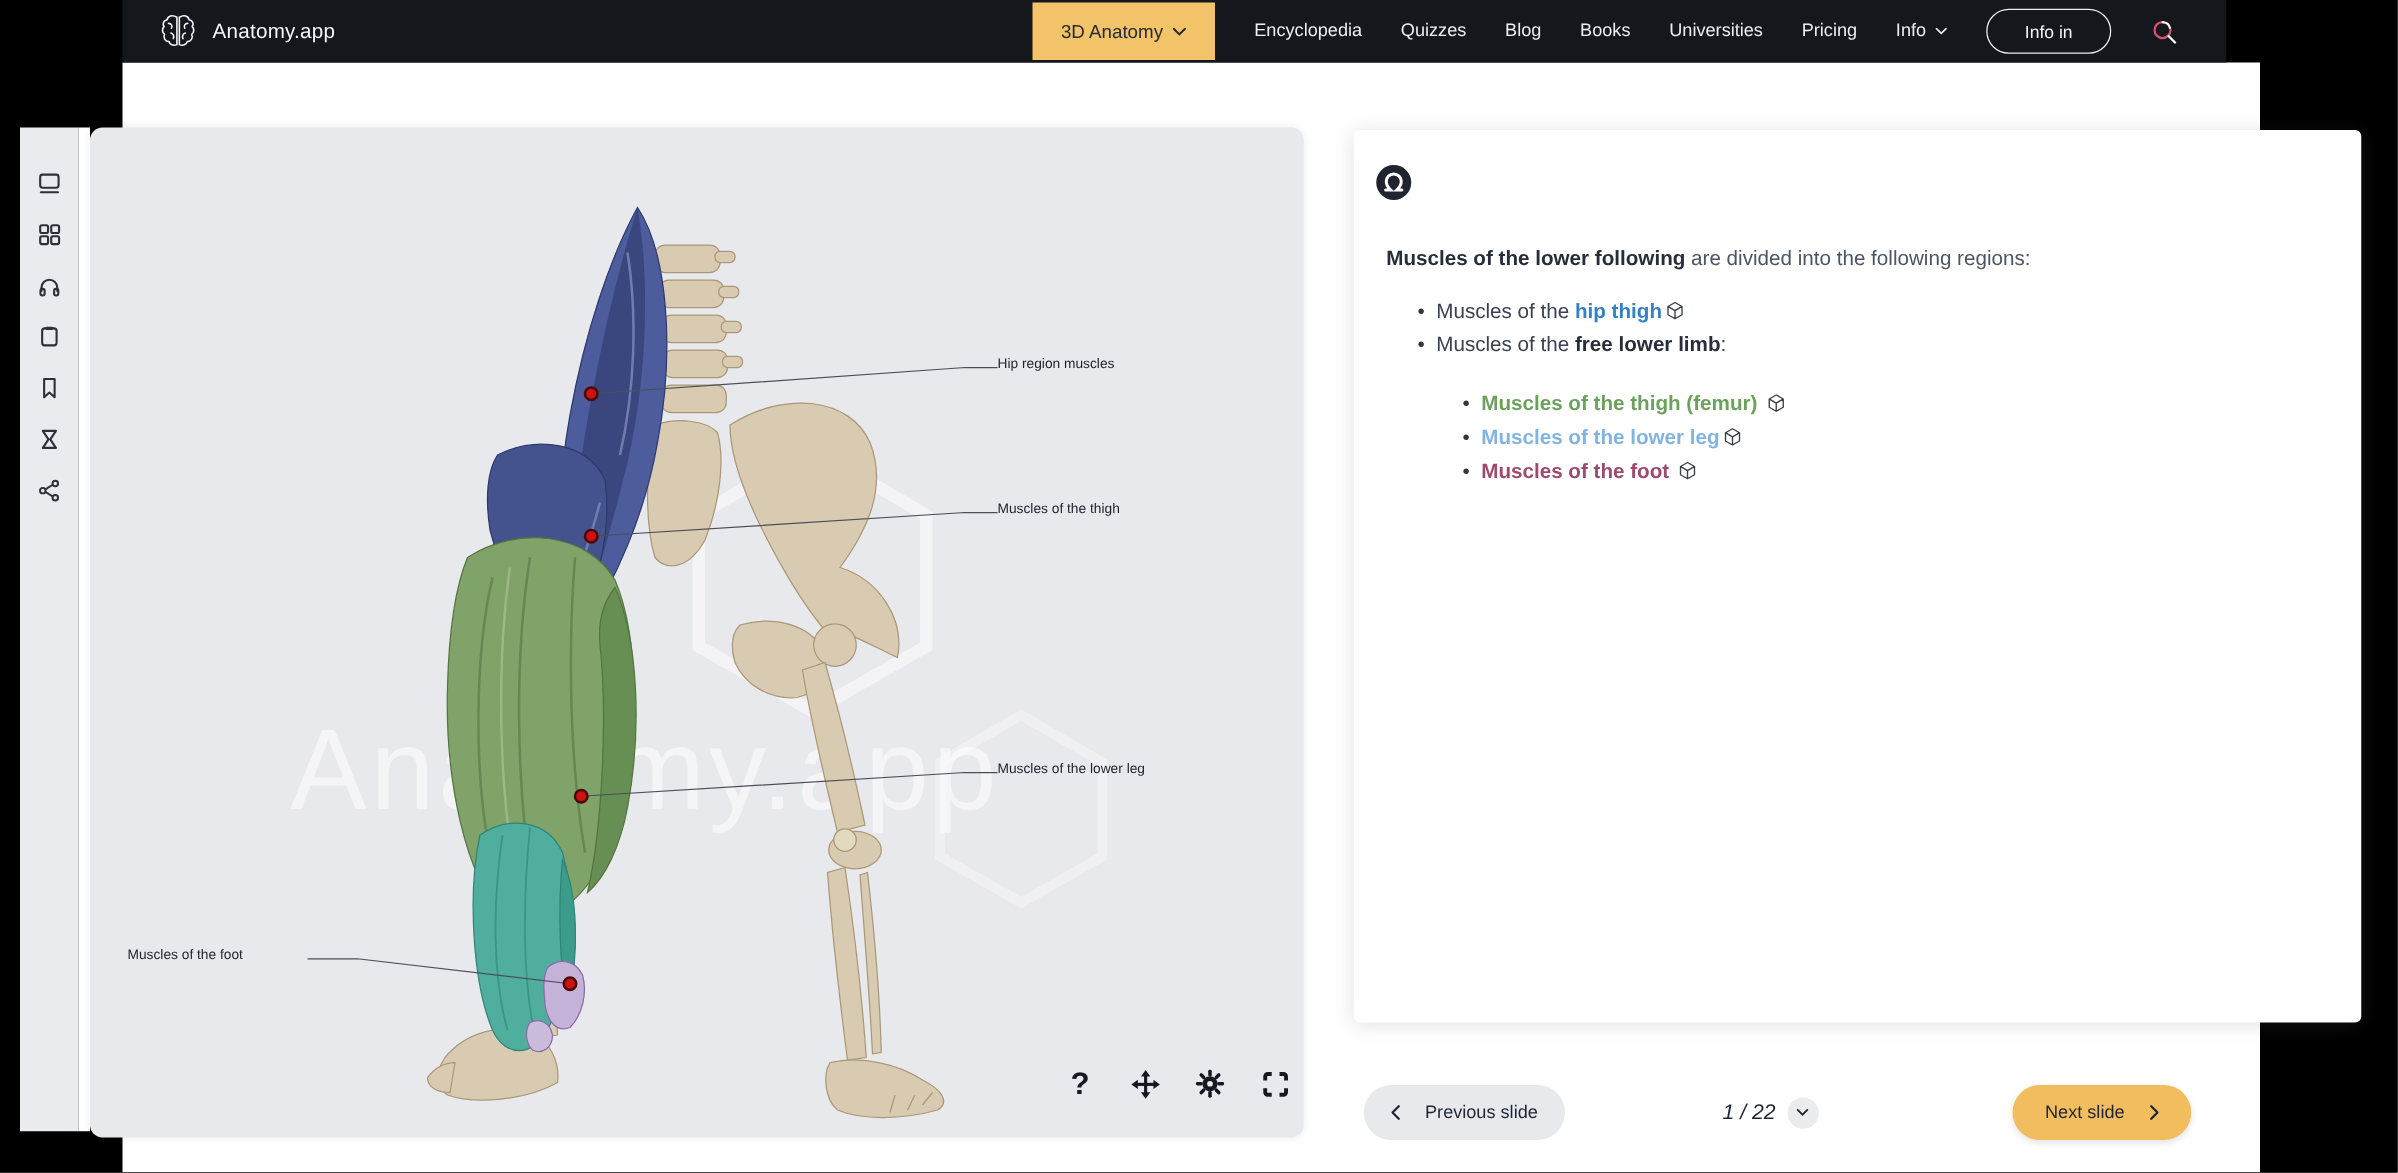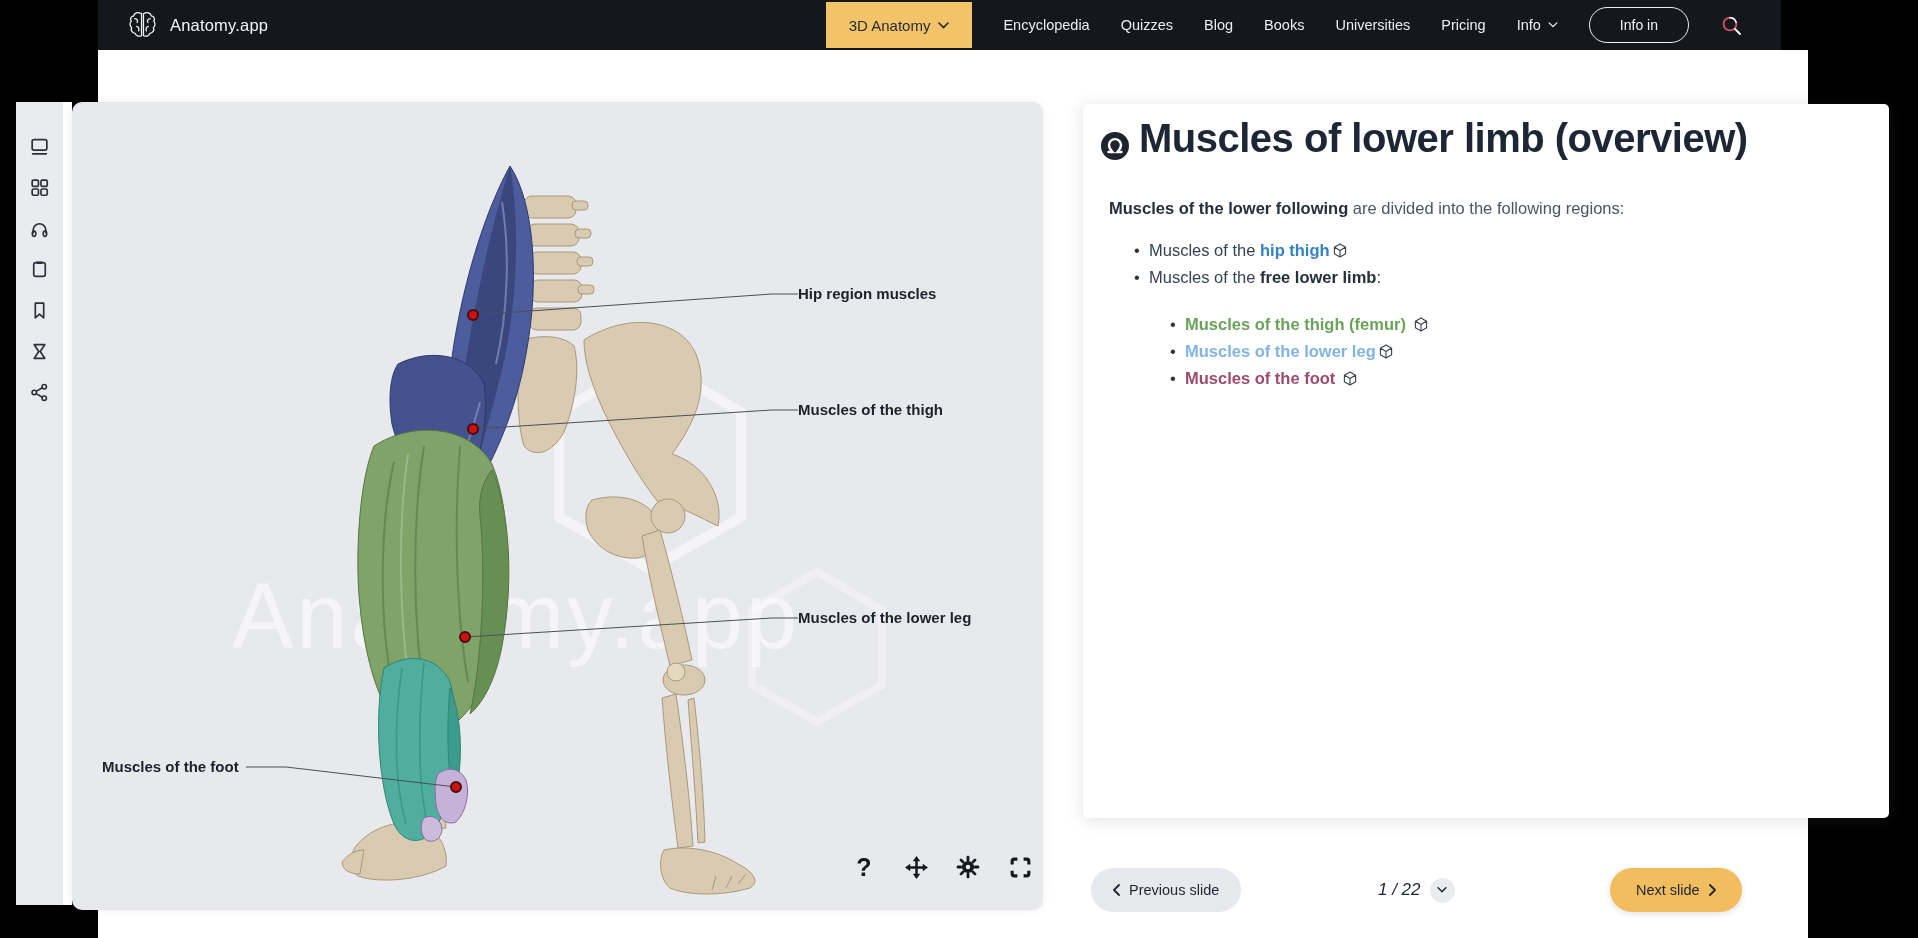--- a/index.html
+++ b/index.html
@@ -29,21 +29,21 @@
   .tool-btn{width:22px;height:22px;background:none;border:none;padding:0;cursor:pointer;display:flex;
             align-items:center;justify-content:center;}
 
   
   .viewer{position:absolute;left:72px;top:102px;width:971px;height:808px;background:#e8e9ed;
           border-radius:10px;box-shadow:0 0 8px rgba(40,40,50,.08);overflow:hidden;}
   .wm-text{position:absolute;left:160px;top:462px;font-size:92px;font-weight:400;letter-spacing:3px;
            color:rgba(255,255,255,.55);white-space:nowrap;user-select:none;}
   .wm-hex{position:absolute;left:0;top:0;}
   .model-svg{position:absolute;left:0;top:0;}
-  .viewer-label{position:absolute;font-size:15px;font-weight:700;color:#1d212a;white-space:nowrap;cursor:pointer;}
+  .viewer-label{position:absolute;font-size:11px;font-weight:400;color:#1d212a;white-space:nowrap;cursor:pointer;}
   .viewer-controls{position:absolute;left:778px;top:750px;display:flex;gap:24px;align-items:center;}
   .vc-btn{background:none;border:none;padding:0;cursor:pointer;display:flex;align-items:center;justify-content:center;
           width:28px;height:30px;}
   .help-glyph{font-size:25px;font-weight:800;color:#15181e;line-height:1;}
 
   
   .card{position:absolute;left:1083px;top:104px;width:806px;height:714px;background:#fff;border-radius:5px;
         box-shadow:0 2px 16px rgba(90,95,110,.18);box-sizing:border-box;padding:10px 26px;overflow:hidden;}
   .title-row{display:flex;gap:9px;margin-left:-9px;}
   .title-icon{width:30px;height:30px;flex:0 0 30px;margin-top:17px;}
@@ -53,21 +53,21 @@
   ul.l1{list-style:none;margin:17px 0 0 0;padding:0 0 0 40px;}
   ul.l1 > li{font-size:16.5px;line-height:27px;color:#374151;position:relative;}
   ul.l1 li::before{content:"\2022";position:absolute;left:-15px;color:#33363c;}
   ul.l1 li strong{color:#272e3a;}
   ul.l2{list-style:none;margin:20px 0 0 0;padding:0 0 0 36px;}
   ul.l2 > li{position:relative;line-height:27px;}
   a.lnk{font-weight:700;text-decoration:none;cursor:pointer;}
   .cube{margin-left:3px;vertical-align:-2px;cursor:pointer;}
 
   
-  .btn{display:flex;align-items:center;gap:9px;border:none;border-radius:22px;height:44px;
+  .btn{display:flex;align-items:center;gap:20px;border:none;border-radius:22px;height:44px;
        font-family:inherit;font-size:14.5px;color:#1e2633;cursor:pointer;}
   .btn-prev{position:absolute;left:1091px;top:868px;background:#e8e9ec;padding:0 22px;}
   .btn-next{position:absolute;left:1610px;top:868px;padding:0 26px;box-shadow:0 2px 6px rgba(0,0,0,.12);}
   .pageno{position:absolute;left:1378px;top:868px;height:44px;display:flex;align-items:center;gap:9px;}
   .pageno-text{font-size:17px;color:#1e2633;font-style:italic;}
   .page-dd{width:25px;height:25px;border-radius:50%;background:#ebecee;border:none;cursor:pointer;
            display:flex;align-items:center;justify-content:center;padding:0;}
 </style>
 </head>
 <body>
@@ -297,21 +297,20 @@
   </div>
 
   <section class="card">
     <div class="title-row">
       <span class="title-icon">
         <svg width="30" height="30" viewBox="0 0 30 30">
           <circle cx="15" cy="15" r="14" fill="#20242e"></circle>
           <path d="M8.5 21 H12.6 C10.3 18.8 9 16.4 9 14.1 A6 6 0 0 1 21 14.1 C21 16.4 19.7 18.8 17.4 21 H21.5" stroke="#ffffff" stroke-width="2.4" fill="none" stroke-linecap="round"></path>
         </svg>
       </span>
-      <h1 class="page-title">Muscles of lower limb (overview)</h1>
     </div>
 
     <p class="intro"><strong>Muscles of the lower following</strong><span> are divided into the following regions:</span></p>
 
     <ul class="l1">
       <li>
         <span>Muscles of the </span><a class="lnk" style="color: rgb(52, 130, 195);">hip thigh</a><svg class="cube" width="14" height="15" viewBox="0 0 14 15" fill="none" stroke="#3c4149" stroke-width="1.1" stroke-linejoin="round">
             <path d="M7 1 L12.6 4.2 V10.8 L7 14 L1.4 10.8 V4.2 Z M1.6 4.3 L7 7.5 L12.4 4.3 M7 7.5 V13.8"></path>
           </svg>
       </li>

